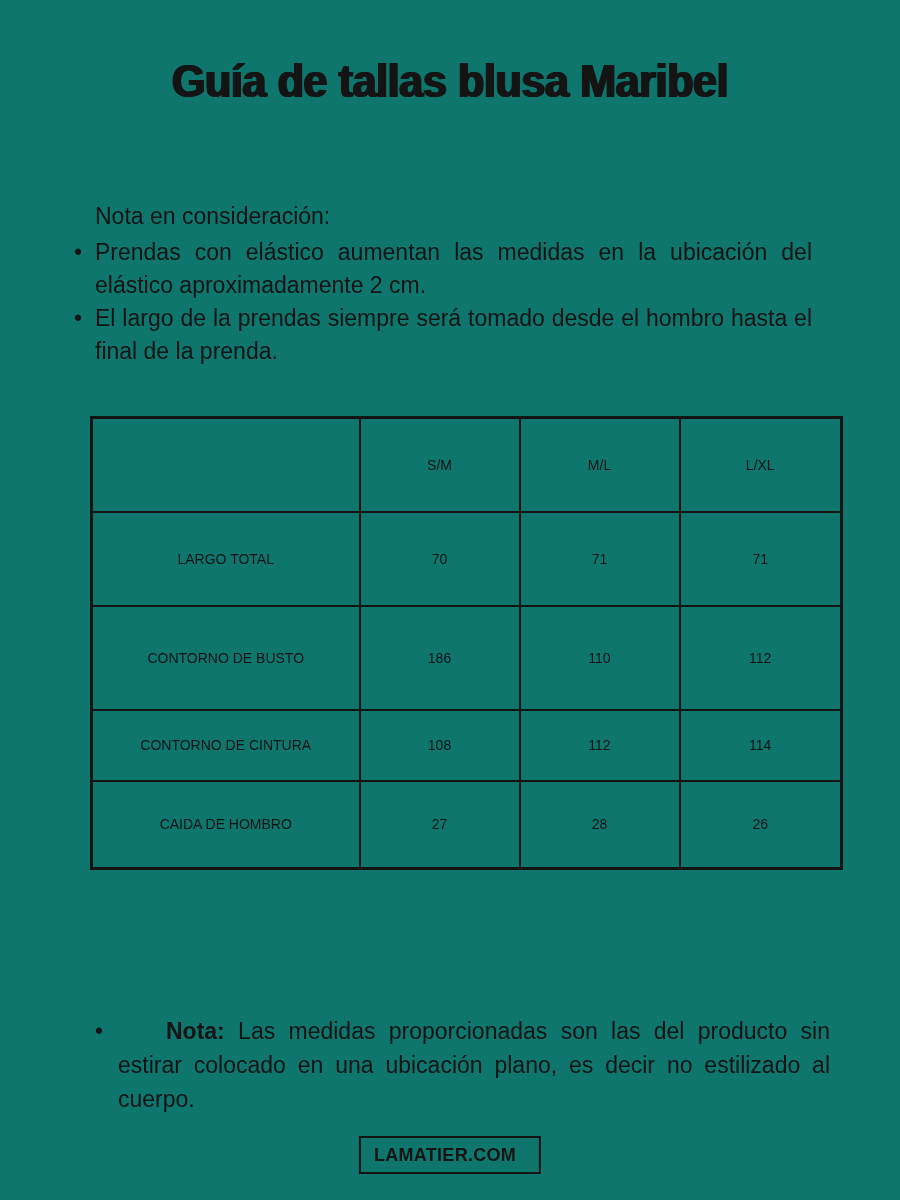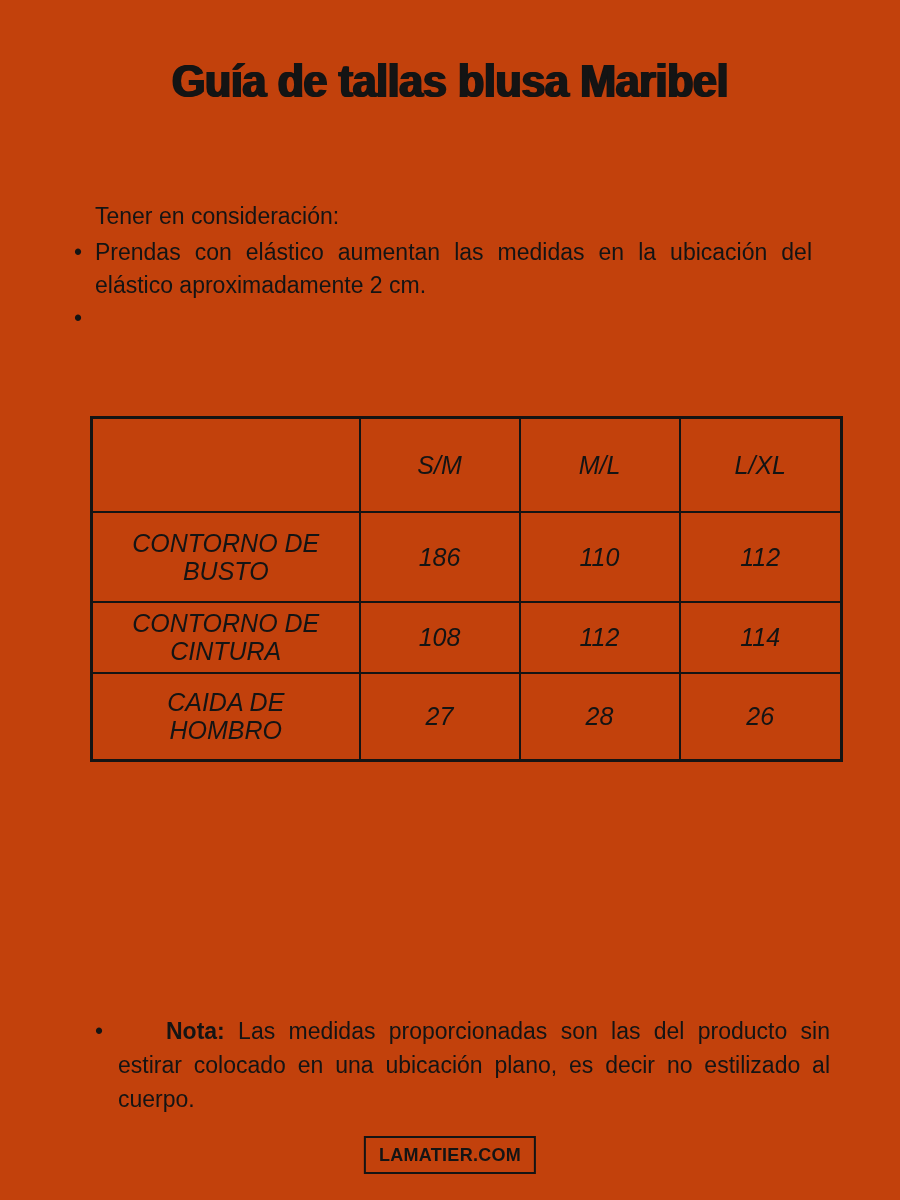--- a/index.html
+++ b/index.html
@@ -6,21 +6,21 @@
   html, body { width: 900px; height: 1200px; }
   body {
     font-family: "Liberation Sans", "DejaVu Sans", sans-serif;
     background: #f2f1ee;
     color: #141414;
   }
   .page {
     position: relative;
     width: 900px;
     height: 1200px;
-    background: #c2410c;
+    background: #0f766e;
     overflow: hidden;
   }
 
   
   .title {
     position: absolute;
     top: 54px;
     left: 0;
     width: 100%;
     text-align: center;
@@ -67,29 +67,28 @@
     width: 750px;
     border-collapse: collapse;
     table-layout: fixed;
     border: 3px solid #141414;
   }
   .size-table td, .size-table th {
     border: 2px solid #141414;
     text-align: center;
     vertical-align: middle;
     font-weight: normal;
-    font-size: 25px;
+    font-size: 14px;
     line-height: 28px;
     color: #141414;
-    font-style: italic;
   }
   .size-table .label-cell { padding: 0 32px; }
   .size-table tr.hdr    { height: 94px; }
   .size-table tr.r0     { height: 94px; }
-  .size-table tr.r1     { height: 90px; }
+  .size-table tr.r1     { height: 104px; }
   .size-table tr.r2     { height: 71px; }
   .size-table tr.r3     { height: 88px; }
 
   
   .note {
     position: absolute;
     left: 93px;
     top: 1014px;
     width: 737px;
     font-size: 23px;
@@ -105,58 +104,65 @@
   }
   .note .note-label { font-weight: bold; margin-left: 48px; }
 
   
   .footer-badge {
     position: absolute;
     top: 1136px;
     left: 50%;
     transform: translateX(-50%);
     border: 2px solid #141414;
-    padding: 7px 13px 6px 13px;
+    padding: 7px 23px 6px 13px;
     font-size: 18px;
     font-weight: bold;
     letter-spacing: 0.3px;
     white-space: nowrap;
   }
 </style>
 </head>
 <body>
 
 <div class="page">
 
   <h1 class="title"><span class="squeeze">Guía de tallas blusa Maribel</span></h1>
 
   <div class="considerations">
-    <div class="heading">Tener en consideración:</div>
+    <div class="heading">Nota en consideración:</div>
     <div class="bullet-item">
       <span class="dot">•</span>
       <span>Prendas con elástico aumentan las medidas en la ubicación del elástico aproximadamente 2 cm.</span>
     </div>
     <div class="bullet-item">
       <span class="dot">•</span>
+      <span>El largo de la prendas siempre será tomado desde el hombro hasta el final de la prenda.</span>
     </div>
   </div>
 
   <table class="size-table">
     <colgroup>
       <col style="width:268px">
         <col style="width:160px">
       <col style="width:160px">
         <col style="width:162px">
     </colgroup>
     <tbody>
         <tr class="hdr">
       <th></th>
       <th>S/M</th>
       <th>M/L</th>
       <th>L/XL</th>
+    </tr>
+    <tr class="r0">
+      <td class="label-cell">LARGO TOTAL</td>
+      <td>70</td>
+      <td>71</td>
+      <td>71</td>
     </tr>
     <tr class="r1">
       <td class="label-cell">CONTORNO DE BUSTO</td>
       <td>186</td>
       <td>110</td>
       <td>112</td>
     </tr>
     <tr class="r2">
       <td class="label-cell">CONTORNO DE CINTURA</td>
       <td>108</td>

